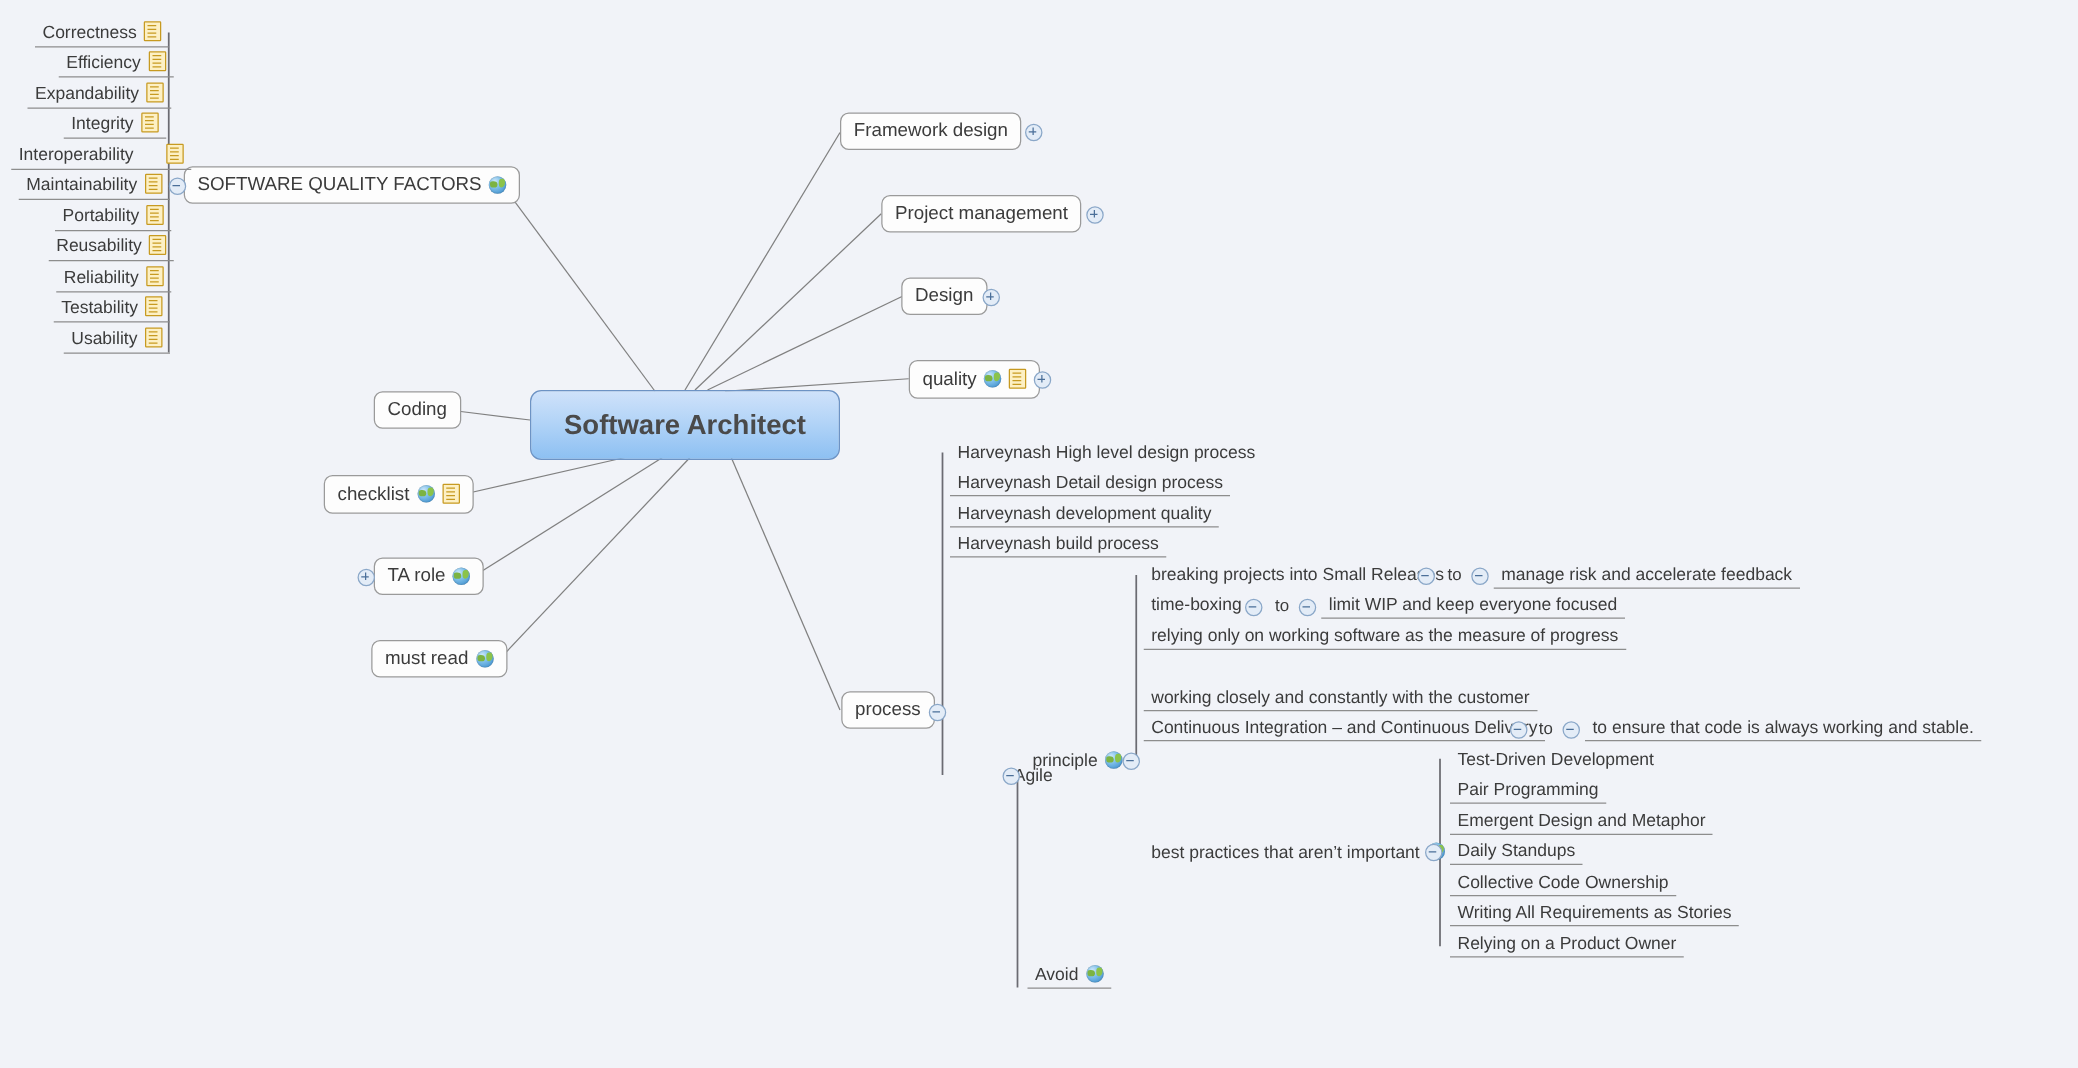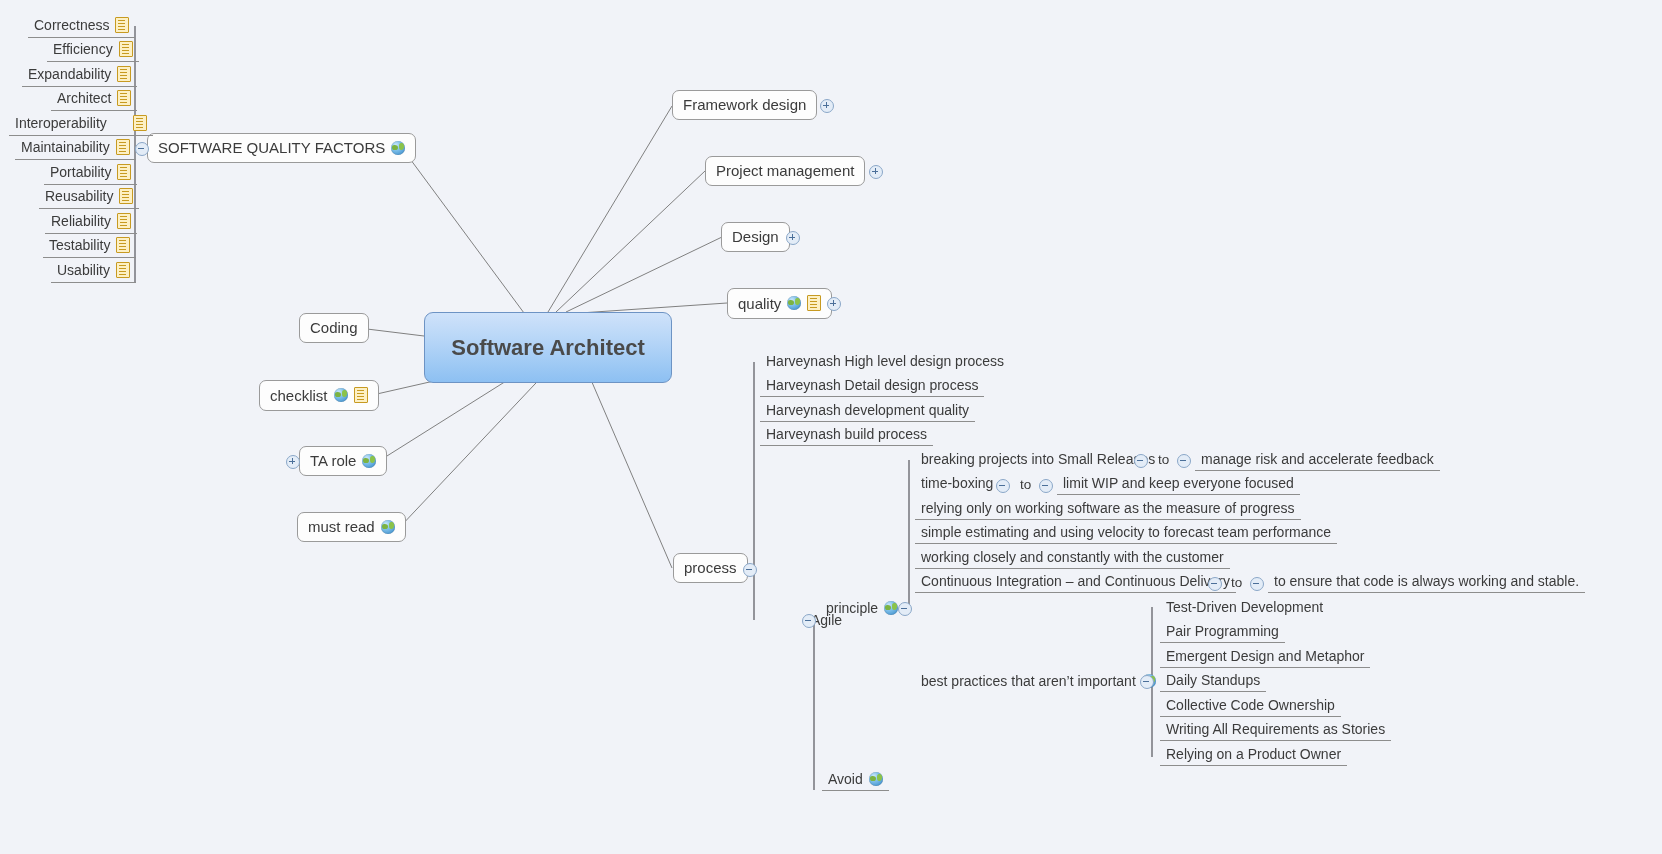--- a/index.html
+++ b/index.html
@@ -67,21 +67,21 @@
     background: transparent;
   }
   .underlined.plain { border-bottom: none; }
 
   
   #central {
     position: absolute;
     left: 424px;
     top: 312px;
     width: 248px;
-    height: 71px;
+    height: 56px;
     border-radius: 9px;
     border: 1px solid #6d93c4;
     background: linear-gradient(to bottom, #cfe2fa 0%, #b3d4f7 45%, #8dc0f2 100%);
     display: flex;
     align-items: center;
     justify-content: center;
     font-size: 22px;
     font-weight: bold;
     color: #4a4a4a;
     box-sizing: border-box;
@@ -213,21 +213,21 @@
   </div>
   <div class="node underlined" style="left:47px; top:39px;">
     <span class="label">Efficiency</span>
     <span class="ico note-icon"></span>
   </div>
   <div class="node underlined" style="left:22px; top:64px;">
     <span class="label">Expandability</span>
     <span class="ico note-icon"></span>
   </div>
   <div class="node underlined" style="left:51px; top:88px;">
-    <span class="label">Architect</span>
+    <span class="label">Integrity</span>
     <span class="ico note-icon"></span>
   </div>
   <div class="node underlined" style="left:9px; top:113px;gap:20px;">
     <span class="label">Interoperability</span>
     <span class="ico note-icon"></span>
   </div>
   <div class="node underlined" style="left:15px; top:137px;">
     <span class="label">Maintainability</span>
     <span class="ico note-icon"></span>
   </div>
@@ -348,23 +348,20 @@
     <span>to</span>
   </div>
   <div class="toggle toggle-free" style="left:1039px; top:479px;"></div>
   <div class="node underlined" style="left:1057px; top:474px;">
     <span class="label">limit WIP and keep everyone focused</span>
   </div>
 
   <div class="node underlined" style="left:915px; top:499px;">
     <span class="label">relying only on working software as the measure of progress</span>
   </div>
-  <div class="node underlined" style="left:915px; top:523px;">
-    <span class="label">simple estimating and using velocity to forecast team performance</span>
-  </div>
   <div class="node underlined" style="left:915px; top:548px;">
     <span class="label">working closely and constantly with the customer</span>
   </div>
 
   <div class="node underlined" style="left:915px; top:572px;">
     <span class="label">Continuous Integration – and Continuous Delivery</span>
   </div>
   <div class="toggle toggle-free" style="left:1208px; top:577px;"></div>
   <div class="rel-to" style="left:1231px; top:575px;">
     <span>to</span>

